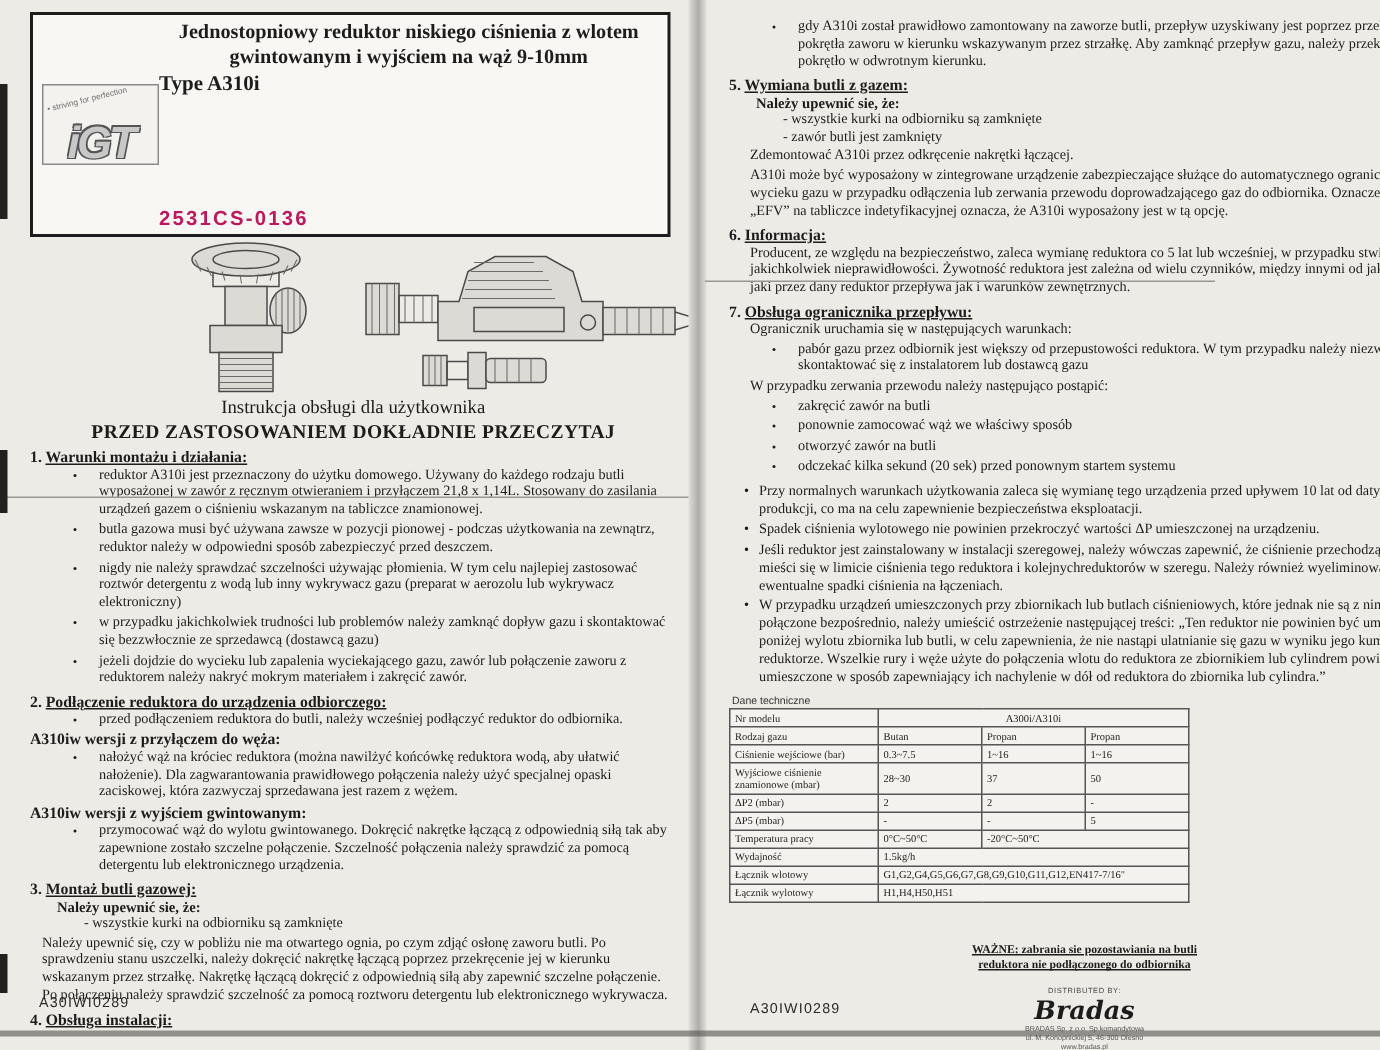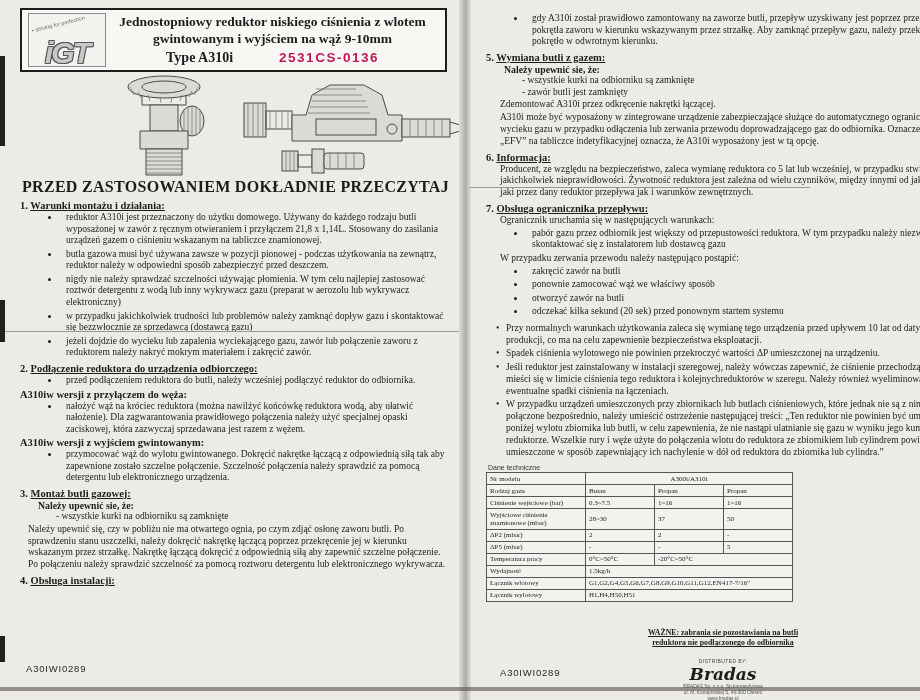--- a/index.html
+++ b/index.html
@@ -13,28 +13,28 @@
   .page-left{left:0;width:459px;padding:8px 8px 0 20px;}
   .page-right{left:470px;width:498px;padding:12px 8px 0 16px;}
 
   
   .hdr-box{border:2px solid #1d1d1d;background:#f8f7f4;display:flex;align-items:center;padding:3px 6px;margin-right:4px;}
   .logo-box{border:1px solid #8a8a8a;width:76px;height:52px;flex:0 0 auto;position:relative;background:#f3f2ef;overflow:hidden;}
   .logo-tagline{position:absolute;top:7px;left:2px;font-family:"Liberation Sans",sans-serif;font-size:5.5px;color:#6e6e6e;transform:rotate(-14deg);white-space:nowrap;}
   .logo-text{position:absolute;top:22px;left:16px;font-family:"Liberation Sans",sans-serif;font-weight:bold;font-style:italic;font-size:30px;letter-spacing:-2px;color:#c8c8c8;text-shadow:1px 1px 0 #555,-1px -1px 0 #555,1px -1px 0 #555,-1px 1px 0 #555;}
   .hdr-titles{flex:1;text-align:center;}
   .hdr-t1{font-weight:bold;font-size:13.5px;line-height:1.25;}
-  .hdr-row{display:flex;justify-content:center;gap:46px;margin-top:2px;align-items:baseline;}
+  .hdr-row{display:flex;justify-content:center;gap:73px;margin-top:2px;align-items:baseline;flex-direction:column;}
   .hdr-type{font-weight:bold;font-size:14px;}
   .hdr-code{font-family:Liberation Sans, sans-serif;font-weight:bold;font-size:13.5px;letter-spacing:1.5px;color:#be185d;}
 
   .drawings{display:block;margin:3px auto 0 96px;}
 
   .intro1{text-align:center;font-size:12.5px;margin-top:1px;}
-  .intro2{text-align:center;font-size:16px;font-weight:bold;letter-spacing:.3px;margin-top:1px;}
+  .intro2{text-align:center;font-size:13px;font-weight:bold;letter-spacing:.3px;margin-top:1px;}
 
   .sec-h{font-size:10.5px;font-weight:bold;margin:4px 0 1px 0;}
   .sec-h .t{text-decoration:underline;}
   ul.blts{margin:1px 0 2px 0;padding-left:40px;}
   ul.blts li{font-size:9.5px;line-height:1.22;margin:0 0 2px 0;padding-left:6px;}
   .subh{font-size:10.5px;font-weight:bold;margin:2px 0 1px 0;}
   .ensure{font-size:9.8px;font-weight:bold;margin-left:18px;}
   .dash{font-size:9.5px;line-height:1.25;margin-left:36px;}
   .para{font-size:9.5px;line-height:1.24;margin:1px 0 1px 8px;}
   .para.tight{margin-left:14px;}
@@ -126,20 +126,21 @@
     <g>
       <rect class="fl" x="166" y="76" width="16" height="20"></rect>
       <path class="ht" d="M170 76 v20 M174 76 v20 M178 76 v20"></path>
       <rect class="ln" x="182" y="80" width="14" height="12"></rect>
       <rect class="fl" x="196" y="74" width="12" height="24"></rect>
       <rect class="fl" x="208" y="78" width="40" height="16" rx="3"></rect>
       <path class="ht" d="M214 78 v16 M222 78 v16 M230 78 v16 M238 78 v16"></path>
     </g>
   </svg>
 
+  <div class="intro1">Instrukcja obsługi dla użytkownika</div>
   <div class="intro2">PRZED ZASTOSOWANIEM DOKŁADNIE PRZECZYTAJ</div>
 
   <div class="sec-h"><span>1.</span> <span class="t">Warunki montażu i działania:</span></div>
   <ul class="blts">
     <li>reduktor A310i jest przeznaczony do użytku domowego. Używany do każdego rodzaju butli wyposażonej w zawór z ręcznym otwieraniem i przyłączem 21,8 x 1,14L. Stosowany do zasilania urządzeń gazem o ciśnieniu wskazanym na tabliczce znamionowej.</li>
     <li>butla gazowa musi być używana zawsze w pozycji pionowej - podczas użytkowania na zewnątrz, reduktor należy w odpowiedni sposób zabezpieczyć przed deszczem.</li>
     <li>nigdy nie należy sprawdzać szczelności używając płomienia. W tym celu najlepiej zastosować roztwór detergentu z wodą lub inny wykrywacz gazu (preparat w aerozolu lub wykrywacz elektroniczny)</li>
     <li>w przypadku jakichkolwiek trudności lub problemów należy zamknąć dopływ gazu i skontaktować się bezzwłocznie ze sprzedawcą (dostawcą gazu)</li>
     <li>jeżeli dojdzie do wycieku lub zapalenia wyciekającego gazu, zawór lub połączenie zaworu z reduktorem należy nakryć mokrym materiałem i zakręcić zawór.</li>
   </ul>

